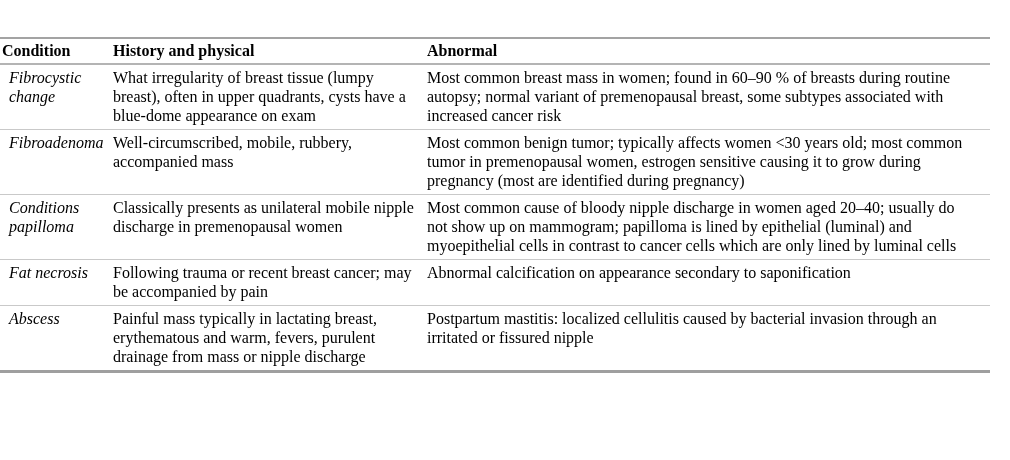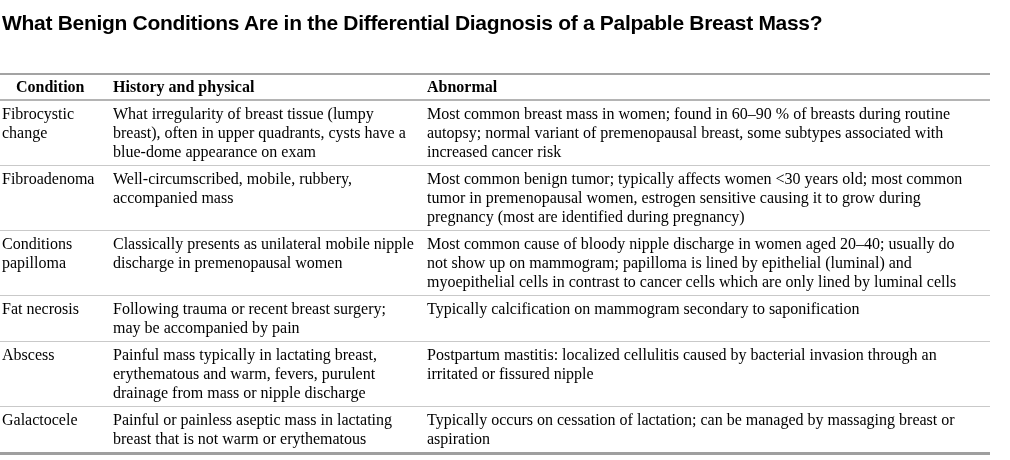--- a/index.html
+++ b/index.html
@@ -38,41 +38,41 @@
     text-align: left;
     font-family: "Liberation Serif", serif;
     font-weight: 700;
     font-size: 16px;
     line-height: 20px;
     padding: 2px 8px 2px 0;
     border-top: 2px solid #a3a3a3;
     border-bottom: 2px solid #b4b4b4;
     vertical-align: top;
   }
-  thead th:first-child { padding-left: 16px; }
+  thead th:first-child { padding-left: 2px; }
   tbody td {
     vertical-align: top;
     font-size: 16px;
     line-height: 19px;
     padding: 3px 12px 4px 0;
     border-bottom: 1px solid #c9c9c9;
   }
   tbody td.cond {
-    padding-left: 2px;
+    font-style: italic;
+    padding-left: 9px;
     padding-right: 6px;
   }
   tbody tr:last-child td {
     border-bottom: 3px solid #9f9f9f;
   }
 </style>
 </head>
 <body>
 
 <div class="page">
-  <h1 class="title">What Benign Conditions Are in the Differential Diagnosis of a Palpable Breast Mass?</h1>
 
   <table class="dx-table">
     <colgroup>
       <col class="c1">
       <col class="c2">
       <col class="c3">
     </colgroup>
     <thead>
       <tr>
         <th>Condition</th>
@@ -91,28 +91,23 @@
           <td>Well-circumscribed, mobile, rubbery, accompanied mass</td>
           <td>Most common benign tumor; typically affects women &lt;30 years old; most common tumor in premenopausal women, estrogen sensitive causing it to grow during pregnancy (most are identified during pregnancy)</td>
         </tr>
         <tr>
           <td class="cond">Conditions papilloma</td>
           <td>Classically presents as unilateral mobile nipple discharge in premenopausal women</td>
           <td>Most common cause of bloody nipple discharge in women aged 20–40; usually do not show up on mammogram; papilloma is lined by epithelial (luminal) and myoepithelial cells in contrast to cancer cells which are only lined by luminal cells</td>
         </tr>
         <tr>
           <td class="cond">Fat necrosis</td>
-          <td>Following trauma or recent breast surgery; may be accompanied by pain</td>
-          <td>Typically calcification on mammogram secondary to saponification</td>
+          <td>Following trauma or recent breast cancer; may be accompanied by pain</td>
+          <td>Abnormal calcification on appearance secondary to saponification</td>
         </tr>
         <tr>
           <td class="cond">Abscess</td>
           <td>Painful mass typically in lactating breast, erythematous and warm, fevers, purulent drainage from mass or nipple discharge</td>
           <td>Postpartum mastitis: localized cellulitis caused by bacterial invasion through an irritated or fissured nipple</td>
         </tr>
-        <tr>
-          <td class="cond">Galactocele</td>
-          <td>Painful or painless aseptic mass in lactating breast that is not warm or erythematous</td>
-          <td>Typically occurs on cessation of lactation; can be managed by massaging breast or aspiration</td>
-        </tr>
       </tbody>
   </table>
 </div>
 
 </body></html>

